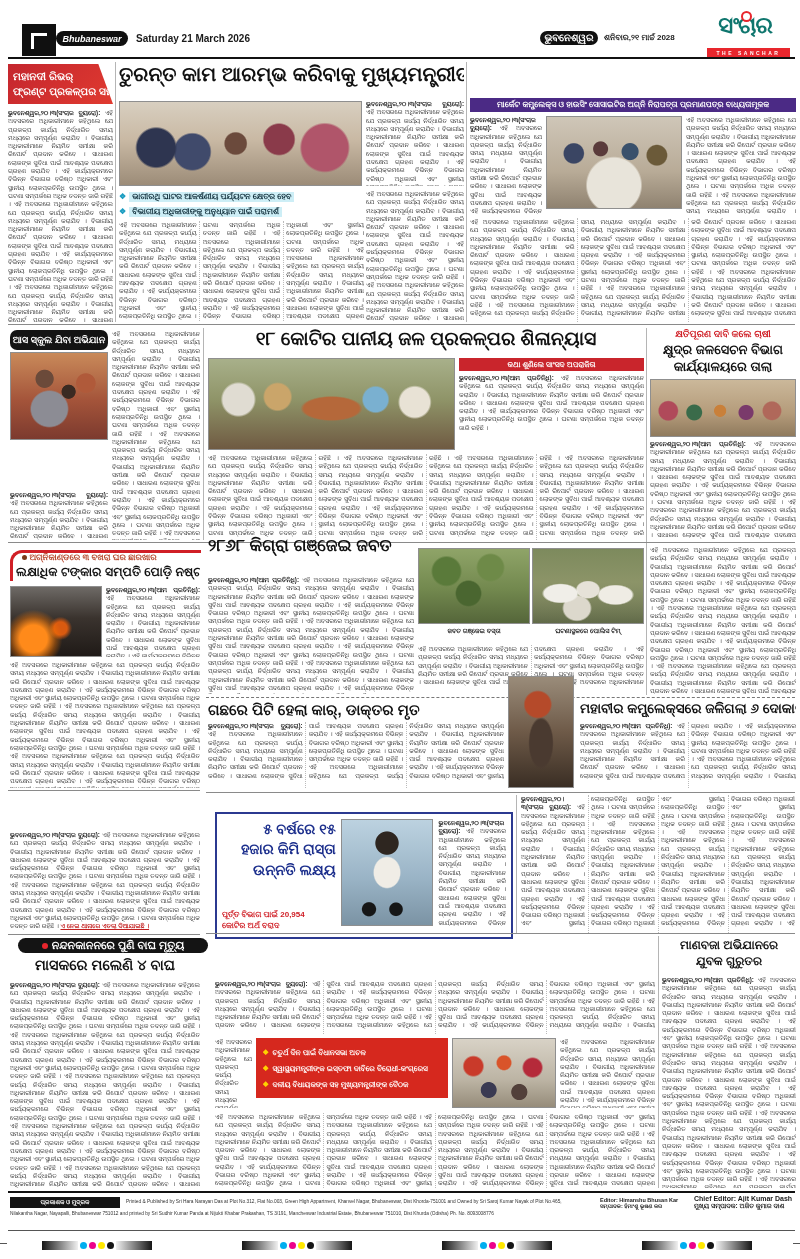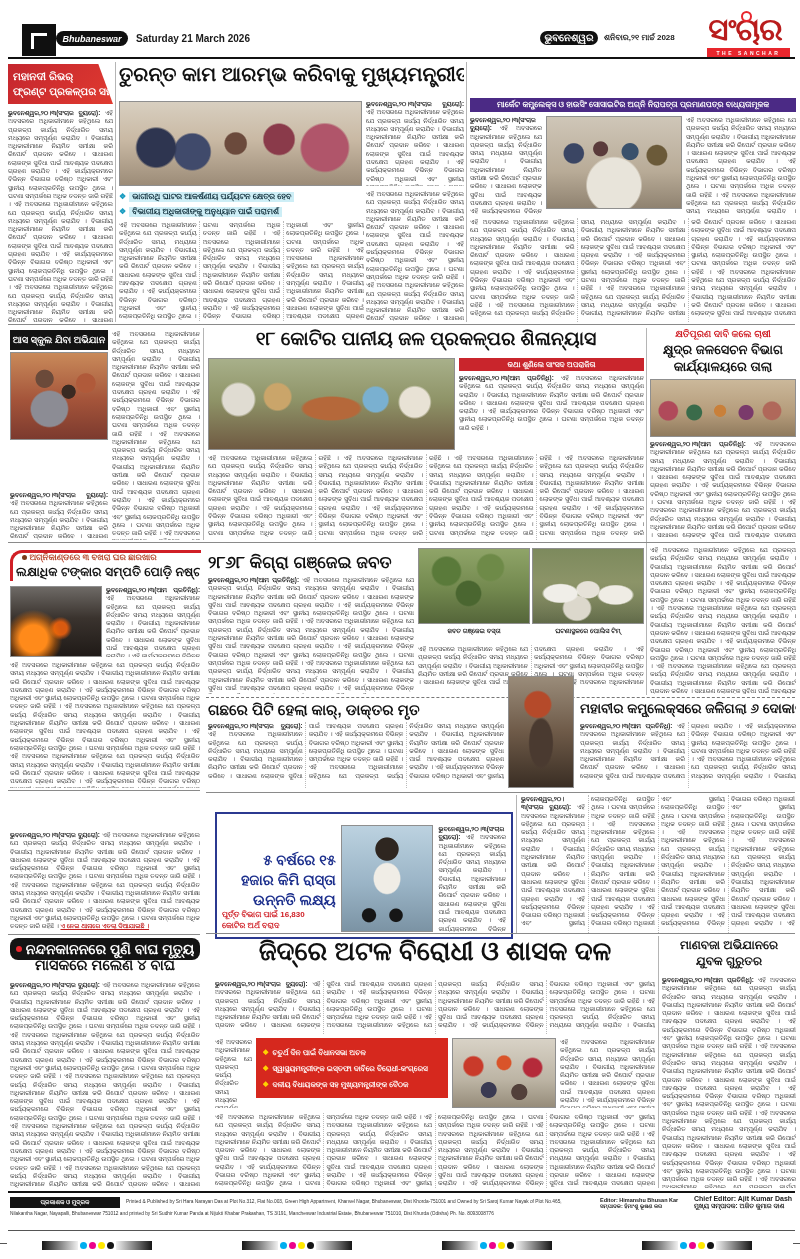--- a/index.html
+++ b/index.html
@@ -14,21 +14,21 @@
   .c4{column-count:4;column-gap:6px;column-rule:1px dotted #bbb;}
   .vrule{width:1px;background:#b5b5b5;}
   .hrule{height:1px;background:#8a8a8a;}
   .hrule-dot{height:0;border-top:1px dashed #777;}
   .photo{border:1px solid #8f8f8f;box-sizing:border-box;}
   .red-em{color:#c21f1f;font-weight:bold;text-decoration:underline;}
   
   .corner-block{background:#101010;}
   .corner-glyph{position:absolute;left:9px;top:9px;width:13px;height:13px;border-left:3px solid #fff;border-top:3px solid #fff;}
   .pill{background:#101010;color:#fff;border-radius:9px;display:flex;align-items:center;justify-content:center;font-weight:bold;}
-  .logo-txt{font-weight:900;font-size:31px;letter-spacing:-1px;color:#b91c1c;line-height:1;}
+  .logo-txt{font-weight:900;font-size:23px;letter-spacing:-1px;color:#0f766e;line-height:1;}
   .logo-dot{position:absolute;width:7px;height:7px;border:2px solid #e8262d;border-radius:50%;background:#fff;}
   .logo-band{background:#e8262d;color:#fff;font-size:5px;font-weight:bold;letter-spacing:2.5px;display:flex;align-items:center;justify-content:center;}
   
   .kicker-red-box{background:linear-gradient(135deg,#c4262e,#e03a30);color:#fff;font-weight:800;
       clip-path:polygon(0 0,86% 0,100% 100%,0 100%);display:flex;flex-direction:column;justify-content:center;padding-left:5px;box-sizing:border-box;}
   .h-main{font-weight:800;color:#101010;}
   .band-purple{background:#4b2a85;color:#fff;font-weight:bold;display:flex;align-items:center;justify-content:center;}
   .band-red{background:#c9252c;color:#fff;font-weight:bold;display:flex;align-items:center;justify-content:center;}
   .box-black{background:#141414;color:#fff;font-weight:800;display:flex;align-items:center;justify-content:center;}
   .box-red{background:#d12b26;border:2px solid #141414;color:#fff;font-weight:800;display:flex;flex-direction:column;align-items:center;justify-content:center;box-sizing:border-box;}
@@ -128,21 +128,21 @@
       linear-gradient(180deg,#cfc6b8 0%,#b8ab97 60%,#8f8270 100%);"></div>
   <div class="abs body-txt" style="left:686px;top:116px;width:110px;height:98px;">
     <span>ଏହି ଅବସରରେ ଅଧିକାରୀମାନେ କହିଥିଲେ ଯେ ପ୍ରକଳ୍ପ କାର୍ଯ୍ୟ ନିର୍ଦ୍ଧାରିତ ସମୟ ମଧ୍ୟରେ ସମ୍ପୂର୍ଣ୍ଣ କରାଯିବ । ବିଭାଗୀୟ ଅଧିକାରୀମାନେ ନିୟମିତ ସମୀକ୍ଷା କରି ରିପୋର୍ଟ ପ୍ରଦାନ କରିବେ । ସାଧାରଣ ଲୋକଙ୍କ ସୁବିଧା ପାଇଁ ଆବଶ୍ୟକ ପଦକ୍ଷେପ ଗ୍ରହଣ କରାଯିବ । ଏହି କାର୍ଯ୍ୟକ୍ରମରେ ବିଭିନ୍ନ ବିଭାଗର ବରିଷ୍ଠ ଅଧିକାରୀ ଏବଂ ସ୍ଥାନୀୟ ଲୋକପ୍ରତିନିଧି ଉପସ୍ଥିତ ଥିଲେ । ଘଟଣା ସମ୍ପର୍କରେ ଅଧିକ ତଦନ୍ତ ଜାରି ରହିଛି । ଏହି ଅବସରରେ ଅଧିକାରୀମାନେ କହିଥିଲେ ଯେ ପ୍ରକଳ୍ପ କାର୍ଯ୍ୟ ନିର୍ଦ୍ଧାରିତ ସମୟ ମଧ୍ୟରେ ସମ୍ପୂର୍ଣ୍ଣ କରାଯିବ । ବିଭାଗୀୟ ଅଧିକାରୀମାନେ ନିୟମିତ ସମୀକ୍ଷା କରି ରିପୋର୍ଟ ପ୍ରଦାନ କରିବେ । ସାଧାରଣ ଲୋକଙ୍କ ସୁବିଧା ପାଇଁ ଆବଶ୍ୟକ ପଦକ୍ଷେପ ଗ୍ରହଣ କରାଯିବ । ଏହି କାର୍ଯ୍ୟକ୍ରମରେ ବିଭିନ୍ନ ବିଭାଗର ବରିଷ୍ଠ ଅଧିକାରୀ ଏବଂ ସ୍ଥାନୀୟ ଲୋକପ୍ରତିନିଧି ଉପସ୍ଥିତ ଥିଲେ । ଘଟଣା ସମ୍ପର୍କରେ ଅଧିକ ତଦନ୍ତ ଜାରି ରହିଛି ।</span>
   </div>
   <div class="abs body-txt c3" style="left:470px;top:218px;width:326px;height:104px;">
     <span>ଏହି ଅବସରରେ ଅଧିକାରୀମାନେ କହିଥିଲେ ଯେ ପ୍ରକଳ୍ପ କାର୍ଯ୍ୟ ନିର୍ଦ୍ଧାରିତ ସମୟ ମଧ୍ୟରେ ସମ୍ପୂର୍ଣ୍ଣ କରାଯିବ । ବିଭାଗୀୟ ଅଧିକାରୀମାନେ ନିୟମିତ ସମୀକ୍ଷା କରି ରିପୋର୍ଟ ପ୍ରଦାନ କରିବେ । ସାଧାରଣ ଲୋକଙ୍କ ସୁବିଧା ପାଇଁ ଆବଶ୍ୟକ ପଦକ୍ଷେପ ଗ୍ରହଣ କରାଯିବ । ଏହି କାର୍ଯ୍ୟକ୍ରମରେ ବିଭିନ୍ନ ବିଭାଗର ବରିଷ୍ଠ ଅଧିକାରୀ ଏବଂ ସ୍ଥାନୀୟ ଲୋକପ୍ରତିନିଧି ଉପସ୍ଥିତ ଥିଲେ । ଘଟଣା ସମ୍ପର୍କରେ ଅଧିକ ତଦନ୍ତ ଜାରି ରହିଛି । ଏହି ଅବସରରେ ଅଧିକାରୀମାନେ କହିଥିଲେ ଯେ ପ୍ରକଳ୍ପ କାର୍ଯ୍ୟ ନିର୍ଦ୍ଧାରିତ ସମୟ ମଧ୍ୟରେ ସମ୍ପୂର୍ଣ୍ଣ କରାଯିବ । ବିଭାଗୀୟ ଅଧିକାରୀମାନେ ନିୟମିତ ସମୀକ୍ଷା କରି ରିପୋର୍ଟ ପ୍ରଦାନ କରିବେ । ସାଧାରଣ ଲୋକଙ୍କ ସୁବିଧା ପାଇଁ ଆବଶ୍ୟକ ପଦକ୍ଷେପ ଗ୍ରହଣ କରାଯିବ । ଏହି କାର୍ଯ୍ୟକ୍ରମରେ ବିଭିନ୍ନ ବିଭାଗର ବରିଷ୍ଠ ଅଧିକାରୀ ଏବଂ ସ୍ଥାନୀୟ ଲୋକପ୍ରତିନିଧି ଉପସ୍ଥିତ ଥିଲେ । ଘଟଣା ସମ୍ପର୍କରେ ଅଧିକ ତଦନ୍ତ ଜାରି ରହିଛି । ଏହି ଅବସରରେ ଅଧିକାରୀମାନେ କହିଥିଲେ ଯେ ପ୍ରକଳ୍ପ କାର୍ଯ୍ୟ ନିର୍ଦ୍ଧାରିତ ସମୟ ମଧ୍ୟରେ ସମ୍ପୂର୍ଣ୍ଣ କରାଯିବ । ବିଭାଗୀୟ ଅଧିକାରୀମାନେ ନିୟମିତ ସମୀକ୍ଷା କରି ରିପୋର୍ଟ ପ୍ରଦାନ କରିବେ । ସାଧାରଣ ଲୋକଙ୍କ ସୁବିଧା ପାଇଁ ଆବଶ୍ୟକ ପଦକ୍ଷେପ ଗ୍ରହଣ କରାଯିବ । ଏହି କାର୍ଯ୍ୟକ୍ରମରେ ବିଭିନ୍ନ ବିଭାଗର ବରିଷ୍ଠ ଅଧିକାରୀ ଏବଂ ସ୍ଥାନୀୟ ଲୋକପ୍ରତିନିଧି ଉପସ୍ଥିତ ଥିଲେ । ଘଟଣା ସମ୍ପର୍କରେ ଅଧିକ ତଦନ୍ତ ଜାରି ରହିଛି । ଏହି ଅବସରରେ ଅଧିକାରୀମାନେ କହିଥିଲେ ଯେ ପ୍ରକଳ୍ପ କାର୍ଯ୍ୟ ନିର୍ଦ୍ଧାରିତ ସମୟ ମଧ୍ୟରେ ସମ୍ପୂର୍ଣ୍ଣ କରାଯିବ । ବିଭାଗୀୟ ଅଧିକାରୀମାନେ ନିୟମିତ ସମୀକ୍ଷା କରି ରିପୋର୍ଟ ପ୍ରଦାନ କରିବେ । ସାଧାରଣ ଲୋକଙ୍କ ସୁବିଧା ପାଇଁ ଆବଶ୍ୟକ ପଦକ୍ଷେପ ଗ୍ରହଣ କରାଯିବ । ଏହି କାର୍ଯ୍ୟକ୍ରମରେ ବିଭିନ୍ନ ବିଭାଗର ବରିଷ୍ଠ ଅଧିକାରୀ ଏବଂ ସ୍ଥାନୀୟ ଲୋକପ୍ରତିନିଧି ଉପସ୍ଥିତ ଥିଲେ । ଘଟଣା ସମ୍ପର୍କରେ ଅଧିକ ତଦନ୍ତ ଜାରି ରହିଛି ।</span>
   </div>
 
   <div class="abs hrule" style="left:8px;top:324px;width:787px;"></div>
 
-  <div class="abs box-black nw" style="left:10px;top:330px;width:98px;height:20px;font-size:9.5px;">ଆସ ସ୍କୁଲ ଯିବା ଅଭିଯାନ</div>
+  <div class="abs box-black nw" style="left:10px;top:330px;width:98px;height:20px;font-size:9.5px;border-radius:7px;">ଆସ ସ୍କୁଲ ଯିବା ଅଭିଯାନ</div>
   <div class="abs photo" style="left:10px;top:352px;width:98px;height:88px;background:
       radial-gradient(circle at 35% 30%, #6b4a3a 0 10%, transparent 11%),
       radial-gradient(circle at 60% 45%, #3a2a22 0 9%, transparent 10%),
       radial-gradient(ellipse at 40% 65%, #8c8c94 0 22%, transparent 24%),
       radial-gradient(circle at 78% 35%, #b05a3a 0 10%, transparent 11%),
       linear-gradient(180deg,#c98a5a 0%,#a4543a 55%,#7c3a2e 100%);"></div>
   <div class="abs body-txt" style="left:112px;top:330px;width:88px;height:210px;">
     <span>ଏହି ଅବସରରେ ଅଧିକାରୀମାନେ କହିଥିଲେ ଯେ ପ୍ରକଳ୍ପ କାର୍ଯ୍ୟ ନିର୍ଦ୍ଧାରିତ ସମୟ ମଧ୍ୟରେ ସମ୍ପୂର୍ଣ୍ଣ କରାଯିବ । ବିଭାଗୀୟ ଅଧିକାରୀମାନେ ନିୟମିତ ସମୀକ୍ଷା କରି ରିପୋର୍ଟ ପ୍ରଦାନ କରିବେ । ସାଧାରଣ ଲୋକଙ୍କ ସୁବିଧା ପାଇଁ ଆବଶ୍ୟକ ପଦକ୍ଷେପ ଗ୍ରହଣ କରାଯିବ । ଏହି କାର୍ଯ୍ୟକ୍ରମରେ ବିଭିନ୍ନ ବିଭାଗର ବରିଷ୍ଠ ଅଧିକାରୀ ଏବଂ ସ୍ଥାନୀୟ ଲୋକପ୍ରତିନିଧି ଉପସ୍ଥିତ ଥିଲେ । ଘଟଣା ସମ୍ପର୍କରେ ଅଧିକ ତଦନ୍ତ ଜାରି ରହିଛି । ଏହି ଅବସରରେ ଅଧିକାରୀମାନେ କହିଥିଲେ ଯେ ପ୍ରକଳ୍ପ କାର୍ଯ୍ୟ ନିର୍ଦ୍ଧାରିତ ସମୟ ମଧ୍ୟରେ ସମ୍ପୂର୍ଣ୍ଣ କରାଯିବ । ବିଭାଗୀୟ ଅଧିକାରୀମାନେ ନିୟମିତ ସମୀକ୍ଷା କରି ରିପୋର୍ଟ ପ୍ରଦାନ କରିବେ । ସାଧାରଣ ଲୋକଙ୍କ ସୁବିଧା ପାଇଁ ଆବଶ୍ୟକ ପଦକ୍ଷେପ ଗ୍ରହଣ କରାଯିବ । ଏହି କାର୍ଯ୍ୟକ୍ରମରେ ବିଭିନ୍ନ ବିଭାଗର ବରିଷ୍ଠ ଅଧିକାରୀ ଏବଂ ସ୍ଥାନୀୟ ଲୋକପ୍ରତିନିଧି ଉପସ୍ଥିତ ଥିଲେ । ଘଟଣା ସମ୍ପର୍କରେ ଅଧିକ ତଦନ୍ତ ଜାରି ରହିଛି । ଏହି ଅବସରରେ ଅଧିକାରୀମାନେ କହିଥିଲେ ଯେ ପ୍ରକଳ୍ପ କାର୍ଯ୍ୟ ନିର୍ଦ୍ଧାରିତ ସମୟ ମଧ୍ୟରେ ସମ୍ପୂର୍ଣ୍ଣ କରାଯିବ । ବିଭାଗୀୟ ଅଧିକାରୀମାନେ ନିୟମିତ ସମୀକ୍ଷା କରି ରିପୋର୍ଟ ପ୍ରଦାନ କରିବେ । ସାଧାରଣ ଲୋକଙ୍କ ସୁବିଧା ପାଇଁ ଆବଶ୍ୟକ ପଦକ୍ଷେପ ଗ୍ରହଣ କରାଯିବ । ଏହି କାର୍ଯ୍ୟକ୍ରମରେ ବିଭିନ୍ନ ବିଭାଗର ବରିଷ୍ଠ ଅଧିକାରୀ ଏବଂ ସ୍ଥାନୀୟ ଲୋକପ୍ରତିନିଧି ଉପସ୍ଥିତ ଥିଲେ । ଘଟଣା ସମ୍ପର୍କରେ ଅଧିକ ତଦନ୍ତ ଜାରି ରହିଛି ।</span>
   </div>
   <div class="abs body-txt" style="left:10px;top:491px;width:98px;height:49px;">
@@ -200,21 +200,21 @@
       linear-gradient(180deg,#6e6a66 0%,#3a332e 45%,#1f1a17 100%);"></div>
   <div class="abs body-txt" style="left:106px;top:586px;width:94px;height:71px;">
     <span class="dl">ଭୁବନେଶ୍ୱର,୨୦।୩(ଆମ ପ୍ରତିନିଧି):</span>
     <span>ଏହି ଅବସରରେ ଅଧିକାରୀମାନେ କହିଥିଲେ ଯେ ପ୍ରକଳ୍ପ କାର୍ଯ୍ୟ ନିର୍ଦ୍ଧାରିତ ସମୟ ମଧ୍ୟରେ ସମ୍ପୂର୍ଣ୍ଣ କରାଯିବ । ବିଭାଗୀୟ ଅଧିକାରୀମାନେ ନିୟମିତ ସମୀକ୍ଷା କରି ରିପୋର୍ଟ ପ୍ରଦାନ କରିବେ । ସାଧାରଣ ଲୋକଙ୍କ ସୁବିଧା ପାଇଁ ଆବଶ୍ୟକ ପଦକ୍ଷେପ ଗ୍ରହଣ କରାଯିବ । ଏହି କାର୍ଯ୍ୟକ୍ରମରେ ବିଭିନ୍ନ ବିଭାଗର ବରିଷ୍ଠ ଅଧିକାରୀ ଏବଂ ସ୍ଥାନୀୟ ଲୋକପ୍ରତିନିଧି ଉପସ୍ଥିତ ଥିଲେ । ଘଟଣା ସମ୍ପର୍କରେ ଅଧିକ ତଦନ୍ତ ଜାରି ରହିଛି ।</span>
   </div>
   <div class="abs body-txt" style="left:10px;top:661px;width:190px;height:127px;">
     <span>ଏହି ଅବସରରେ ଅଧିକାରୀମାନେ କହିଥିଲେ ଯେ ପ୍ରକଳ୍ପ କାର୍ଯ୍ୟ ନିର୍ଦ୍ଧାରିତ ସମୟ ମଧ୍ୟରେ ସମ୍ପୂର୍ଣ୍ଣ କରାଯିବ । ବିଭାଗୀୟ ଅଧିକାରୀମାନେ ନିୟମିତ ସମୀକ୍ଷା କରି ରିପୋର୍ଟ ପ୍ରଦାନ କରିବେ । ସାଧାରଣ ଲୋକଙ୍କ ସୁବିଧା ପାଇଁ ଆବଶ୍ୟକ ପଦକ୍ଷେପ ଗ୍ରହଣ କରାଯିବ । ଏହି କାର୍ଯ୍ୟକ୍ରମରେ ବିଭିନ୍ନ ବିଭାଗର ବରିଷ୍ଠ ଅଧିକାରୀ ଏବଂ ସ୍ଥାନୀୟ ଲୋକପ୍ରତିନିଧି ଉପସ୍ଥିତ ଥିଲେ । ଘଟଣା ସମ୍ପର୍କରେ ଅଧିକ ତଦନ୍ତ ଜାରି ରହିଛି । ଏହି ଅବସରରେ ଅଧିକାରୀମାନେ କହିଥିଲେ ଯେ ପ୍ରକଳ୍ପ କାର୍ଯ୍ୟ ନିର୍ଦ୍ଧାରିତ ସମୟ ମଧ୍ୟରେ ସମ୍ପୂର୍ଣ୍ଣ କରାଯିବ । ବିଭାଗୀୟ ଅଧିକାରୀମାନେ ନିୟମିତ ସମୀକ୍ଷା କରି ରିପୋର୍ଟ ପ୍ରଦାନ କରିବେ । ସାଧାରଣ ଲୋକଙ୍କ ସୁବିଧା ପାଇଁ ଆବଶ୍ୟକ ପଦକ୍ଷେପ ଗ୍ରହଣ କରାଯିବ । ଏହି କାର୍ଯ୍ୟକ୍ରମରେ ବିଭିନ୍ନ ବିଭାଗର ବରିଷ୍ଠ ଅଧିକାରୀ ଏବଂ ସ୍ଥାନୀୟ ଲୋକପ୍ରତିନିଧି ଉପସ୍ଥିତ ଥିଲେ । ଘଟଣା ସମ୍ପର୍କରେ ଅଧିକ ତଦନ୍ତ ଜାରି ରହିଛି । ଏହି ଅବସରରେ ଅଧିକାରୀମାନେ କହିଥିଲେ ଯେ ପ୍ରକଳ୍ପ କାର୍ଯ୍ୟ ନିର୍ଦ୍ଧାରିତ ସମୟ ମଧ୍ୟରେ ସମ୍ପୂର୍ଣ୍ଣ କରାଯିବ । ବିଭାଗୀୟ ଅଧିକାରୀମାନେ ନିୟମିତ ସମୀକ୍ଷା କରି ରିପୋର୍ଟ ପ୍ରଦାନ କରିବେ । ସାଧାରଣ ଲୋକଙ୍କ ସୁବିଧା ପାଇଁ ଆବଶ୍ୟକ ପଦକ୍ଷେପ ଗ୍ରହଣ କରାଯିବ । ଏହି କାର୍ଯ୍ୟକ୍ରମରେ ବିଭିନ୍ନ ବିଭାଗର ବରିଷ୍ଠ ଅଧିକାରୀ ଏବଂ ସ୍ଥାନୀୟ ଲୋକପ୍ରତିନିଧି ଉପସ୍ଥିତ ଥିଲେ । ଘଟଣା ସମ୍ପର୍କରେ ଅଧିକ ତଦନ୍ତ ଜାରି ରହିଛି । ଏହି ଅବସରରେ ଅଧିକାରୀମାନେ କହିଥିଲେ ଯେ ପ୍ରକଳ୍ପ କାର୍ଯ୍ୟ ନିର୍ଦ୍ଧାରିତ ସମୟ ମଧ୍ୟରେ ସମ୍ପୂର୍ଣ୍ଣ କରାଯିବ । ବିଭାଗୀୟ ଅଧିକାରୀମାନେ ନିୟମିତ ସମୀକ୍ଷା କରି ରିପୋର୍ଟ ପ୍ରଦାନ କରିବେ । ସାଧାରଣ ଲୋକଙ୍କ ସୁବିଧା ପାଇଁ ଆବଶ୍ୟକ ପଦକ୍ଷେପ ଗ୍ରହଣ କରାଯିବ । ଏହି କାର୍ଯ୍ୟକ୍ରମରେ ବିଭିନ୍ନ ବିଭାଗର ବରିଷ୍ଠ ଅଧିକାରୀ ଏବଂ ସ୍ଥାନୀୟ ଲୋକପ୍ରତିନିଧି ଉପସ୍ଥିତ ଥିଲେ । ଘଟଣା ସମ୍ପର୍କରେ ଅଧିକ ତଦନ୍ତ ଜାରି ରହିଛି ।</span>
   </div>
   <div class="abs hrule" style="left:8px;top:790px;width:192px;"></div>
 
-  <div class="abs h-main nw" style="left:208px;top:553px;width:206px;height:24px;font-size:17px;">୨୮୬୮ କିଗ୍ରା ଗଞ୍ଜେଇ ଜବତ</div>
+  <div class="abs h-main nw" style="left:208px;top:536px;width:206px;height:24px;font-size:17px;">୨୮୬୮ କିଗ୍ରା ଗଞ୍ଜେଇ ଜବତ</div>
   <div class="abs body-txt" style="left:208px;top:576px;width:206px;height:118px;">
     <span class="dl">ଭୁବନେଶ୍ୱର,୨୦।୩(ଆମ ପ୍ରତିନିଧି):</span>
     <span>ଏହି ଅବସରରେ ଅଧିକାରୀମାନେ କହିଥିଲେ ଯେ ପ୍ରକଳ୍ପ କାର୍ଯ୍ୟ ନିର୍ଦ୍ଧାରିତ ସମୟ ମଧ୍ୟରେ ସମ୍ପୂର୍ଣ୍ଣ କରାଯିବ । ବିଭାଗୀୟ ଅଧିକାରୀମାନେ ନିୟମିତ ସମୀକ୍ଷା କରି ରିପୋର୍ଟ ପ୍ରଦାନ କରିବେ । ସାଧାରଣ ଲୋକଙ୍କ ସୁବିଧା ପାଇଁ ଆବଶ୍ୟକ ପଦକ୍ଷେପ ଗ୍ରହଣ କରାଯିବ । ଏହି କାର୍ଯ୍ୟକ୍ରମରେ ବିଭିନ୍ନ ବିଭାଗର ବରିଷ୍ଠ ଅଧିକାରୀ ଏବଂ ସ୍ଥାନୀୟ ଲୋକପ୍ରତିନିଧି ଉପସ୍ଥିତ ଥିଲେ । ଘଟଣା ସମ୍ପର୍କରେ ଅଧିକ ତଦନ୍ତ ଜାରି ରହିଛି । ଏହି ଅବସରରେ ଅଧିକାରୀମାନେ କହିଥିଲେ ଯେ ପ୍ରକଳ୍ପ କାର୍ଯ୍ୟ ନିର୍ଦ୍ଧାରିତ ସମୟ ମଧ୍ୟରେ ସମ୍ପୂର୍ଣ୍ଣ କରାଯିବ । ବିଭାଗୀୟ ଅଧିକାରୀମାନେ ନିୟମିତ ସମୀକ୍ଷା କରି ରିପୋର୍ଟ ପ୍ରଦାନ କରିବେ । ସାଧାରଣ ଲୋକଙ୍କ ସୁବିଧା ପାଇଁ ଆବଶ୍ୟକ ପଦକ୍ଷେପ ଗ୍ରହଣ କରାଯିବ । ଏହି କାର୍ଯ୍ୟକ୍ରମରେ ବିଭିନ୍ନ ବିଭାଗର ବରିଷ୍ଠ ଅଧିକାରୀ ଏବଂ ସ୍ଥାନୀୟ ଲୋକପ୍ରତିନିଧି ଉପସ୍ଥିତ ଥିଲେ । ଘଟଣା ସମ୍ପର୍କରେ ଅଧିକ ତଦନ୍ତ ଜାରି ରହିଛି । ଏହି ଅବସରରେ ଅଧିକାରୀମାନେ କହିଥିଲେ ଯେ ପ୍ରକଳ୍ପ କାର୍ଯ୍ୟ ନିର୍ଦ୍ଧାରିତ ସମୟ ମଧ୍ୟରେ ସମ୍ପୂର୍ଣ୍ଣ କରାଯିବ । ବିଭାଗୀୟ ଅଧିକାରୀମାନେ ନିୟମିତ ସମୀକ୍ଷା କରି ରିପୋର୍ଟ ପ୍ରଦାନ କରିବେ । ସାଧାରଣ ଲୋକଙ୍କ ସୁବିଧା ପାଇଁ ଆବଶ୍ୟକ ପଦକ୍ଷେପ ଗ୍ରହଣ କରାଯିବ । ଏହି କାର୍ଯ୍ୟକ୍ରମରେ ବିଭିନ୍ନ ବିଭାଗର ବରିଷ୍ଠ ଅଧିକାରୀ ଏବଂ ସ୍ଥାନୀୟ ଲୋକପ୍ରତିନିଧି ଉପସ୍ଥିତ ଥିଲେ । ଘଟଣା ସମ୍ପର୍କରେ ଅଧିକ ତଦନ୍ତ ଜାରି ରହିଛି ।</span>
   </div>
   <div class="abs photo" style="left:418px;top:548px;width:112px;height:76px;background:
       radial-gradient(circle at 25% 30%, #5a7a3a 0 14%, transparent 16%),
       radial-gradient(circle at 65% 25%, #6e8a48 0 14%, transparent 16%),
       radial-gradient(circle at 45% 60%, #4a6630 0 16%, transparent 18%),
       linear-gradient(180deg,#8fa468 0%,#72884e 55%,#55663a 100%);"></div>
   <div class="abs photo" style="left:532px;top:548px;width:112px;height:76px;background:
@@ -252,29 +252,29 @@
 
   <div class="abs hrule" style="left:206px;top:792px;width:589px;"></div>
 
   <div class="abs body-txt" style="left:10px;top:831px;width:190px;height:99px;">
     <span class="dl">ଭୁବନେଶ୍ୱର,୨୦।୩(ସଂଚାର ବ୍ୟୁରୋ):</span>
     <span>ଏହି ଅବସରରେ ଅଧିକାରୀମାନେ କହିଥିଲେ ଯେ ପ୍ରକଳ୍ପ କାର୍ଯ୍ୟ ନିର୍ଦ୍ଧାରିତ ସମୟ ମଧ୍ୟରେ ସମ୍ପୂର୍ଣ୍ଣ କରାଯିବ । ବିଭାଗୀୟ ଅଧିକାରୀମାନେ ନିୟମିତ ସମୀକ୍ଷା କରି ରିପୋର୍ଟ ପ୍ରଦାନ କରିବେ । ସାଧାରଣ ଲୋକଙ୍କ ସୁବିଧା ପାଇଁ ଆବଶ୍ୟକ ପଦକ୍ଷେପ ଗ୍ରହଣ କରାଯିବ । ଏହି କାର୍ଯ୍ୟକ୍ରମରେ ବିଭିନ୍ନ ବିଭାଗର ବରିଷ୍ଠ ଅଧିକାରୀ ଏବଂ ସ୍ଥାନୀୟ ଲୋକପ୍ରତିନିଧି ଉପସ୍ଥିତ ଥିଲେ । ଘଟଣା ସମ୍ପର୍କରେ ଅଧିକ ତଦନ୍ତ ଜାରି ରହିଛି । ଏହି ଅବସରରେ ଅଧିକାରୀମାନେ କହିଥିଲେ ଯେ ପ୍ରକଳ୍ପ କାର୍ଯ୍ୟ ନିର୍ଦ୍ଧାରିତ ସମୟ ମଧ୍ୟରେ ସମ୍ପୂର୍ଣ୍ଣ କରାଯିବ । ବିଭାଗୀୟ ଅଧିକାରୀମାନେ ନିୟମିତ ସମୀକ୍ଷା କରି ରିପୋର୍ଟ ପ୍ରଦାନ କରିବେ । ସାଧାରଣ ଲୋକଙ୍କ ସୁବିଧା ପାଇଁ ଆବଶ୍ୟକ ପଦକ୍ଷେପ ଗ୍ରହଣ କରାଯିବ । ଏହି କାର୍ଯ୍ୟକ୍ରମରେ ବିଭିନ୍ନ ବିଭାଗର ବରିଷ୍ଠ ଅଧିକାରୀ ଏବଂ ସ୍ଥାନୀୟ ଲୋକପ୍ରତିନିଧି ଉପସ୍ଥିତ ଥିଲେ । ଘଟଣା ସମ୍ପର୍କରେ ଅଧିକ ତଦନ୍ତ ଜାରି ରହିଛି ।</span>
     <span class="red-em">ଏ ନେଇ ଥାନାରେ ଏତଲା ଦିଆଯାଇଛି ।</span>
   </div>
   <div class="abs hrule" style="left:8px;top:934px;width:192px;"></div>
 
-  <div class="abs blue-box" style="left:215px;top:812px;width:298px;height:127px;align-items:flex-end;">
+  <div class="abs blue-box" style="left:215px;top:812px;width:298px;height:127px;">
     <div style="width:118px;display:flex;flex-direction:column;justify-content:space-between;overflow:hidden;">
       <div class="blue-hl">
         <div class="nw">୫ ବର୍ଷରେ ୧୫</div>
         <div class="nw">ହଜାର କିମି ରାସ୍ତା</div>
         <div class="nw">ଉନ୍ନତି ଲକ୍ଷ୍ୟ</div>
       </div>
       <div class="blue-sub">
-        <div class="nw">ପୂର୍ତ୍ତ ବିଭାଗ ପାଇଁ 16,830</div>
+        <div class="nw">ପୂର୍ତ୍ତ ବିଭାଗ ପାଇଁ 20,954</div>
         <div class="nw">କୋଟିର ଅର୍ଥ ବରାଦ</div>
       </div>
     </div>
     <div class="photo" style="width:96px;height:107px;background:
         radial-gradient(circle at 50% 22%, #2e2620 0 12%, transparent 13%),
         radial-gradient(ellipse at 50% 50%, #f0ede6 0 20%, transparent 22%),
         radial-gradient(circle at 30% 85%, #161616 0 6%, transparent 7%),
         radial-gradient(circle at 60% 85%, #161616 0 6%, transparent 7%),
         linear-gradient(180deg,#bcd2e0 0%,#9ab4c6 55%,#7b93a4 100%);"></div>
     <div class="body-txt" style="width:70px;height:107px;">
@@ -283,32 +283,31 @@
     </div>
   </div>
   <div class="abs vrule" style="left:516px;top:795px;height:138px;"></div>
   <div class="abs body-txt c4" style="left:521px;top:795px;width:274px;height:138px;">
     <span class="dl">ଭୁବନେଶ୍ୱର,୨୦।୩(ସଂଚାର ବ୍ୟୁରୋ):</span>
     <span>ଏହି ଅବସରରେ ଅଧିକାରୀମାନେ କହିଥିଲେ ଯେ ପ୍ରକଳ୍ପ କାର୍ଯ୍ୟ ନିର୍ଦ୍ଧାରିତ ସମୟ ମଧ୍ୟରେ ସମ୍ପୂର୍ଣ୍ଣ କରାଯିବ । ବିଭାଗୀୟ ଅଧିକାରୀମାନେ ନିୟମିତ ସମୀକ୍ଷା କରି ରିପୋର୍ଟ ପ୍ରଦାନ କରିବେ । ସାଧାରଣ ଲୋକଙ୍କ ସୁବିଧା ପାଇଁ ଆବଶ୍ୟକ ପଦକ୍ଷେପ ଗ୍ରହଣ କରାଯିବ । ଏହି କାର୍ଯ୍ୟକ୍ରମରେ ବିଭିନ୍ନ ବିଭାଗର ବରିଷ୍ଠ ଅଧିକାରୀ ଏବଂ ସ୍ଥାନୀୟ ଲୋକପ୍ରତିନିଧି ଉପସ୍ଥିତ ଥିଲେ । ଘଟଣା ସମ୍ପର୍କରେ ଅଧିକ ତଦନ୍ତ ଜାରି ରହିଛି । ଏହି ଅବସରରେ ଅଧିକାରୀମାନେ କହିଥିଲେ ଯେ ପ୍ରକଳ୍ପ କାର୍ଯ୍ୟ ନିର୍ଦ୍ଧାରିତ ସମୟ ମଧ୍ୟରେ ସମ୍ପୂର୍ଣ୍ଣ କରାଯିବ । ବିଭାଗୀୟ ଅଧିକାରୀମାନେ ନିୟମିତ ସମୀକ୍ଷା କରି ରିପୋର୍ଟ ପ୍ରଦାନ କରିବେ । ସାଧାରଣ ଲୋକଙ୍କ ସୁବିଧା ପାଇଁ ଆବଶ୍ୟକ ପଦକ୍ଷେପ ଗ୍ରହଣ କରାଯିବ । ଏହି କାର୍ଯ୍ୟକ୍ରମରେ ବିଭିନ୍ନ ବିଭାଗର ବରିଷ୍ଠ ଅଧିକାରୀ ଏବଂ ସ୍ଥାନୀୟ ଲୋକପ୍ରତିନିଧି ଉପସ୍ଥିତ ଥିଲେ । ଘଟଣା ସମ୍ପର୍କରେ ଅଧିକ ତଦନ୍ତ ଜାରି ରହିଛି । ଏହି ଅବସରରେ ଅଧିକାରୀମାନେ କହିଥିଲେ ଯେ ପ୍ରକଳ୍ପ କାର୍ଯ୍ୟ ନିର୍ଦ୍ଧାରିତ ସମୟ ମଧ୍ୟରେ ସମ୍ପୂର୍ଣ୍ଣ କରାଯିବ । ବିଭାଗୀୟ ଅଧିକାରୀମାନେ ନିୟମିତ ସମୀକ୍ଷା କରି ରିପୋର୍ଟ ପ୍ରଦାନ କରିବେ । ସାଧାରଣ ଲୋକଙ୍କ ସୁବିଧା ପାଇଁ ଆବଶ୍ୟକ ପଦକ୍ଷେପ ଗ୍ରହଣ କରାଯିବ । ଏହି କାର୍ଯ୍ୟକ୍ରମରେ ବିଭିନ୍ନ ବିଭାଗର ବରିଷ୍ଠ ଅଧିକାରୀ ଏବଂ ସ୍ଥାନୀୟ ଲୋକପ୍ରତିନିଧି ଉପସ୍ଥିତ ଥିଲେ । ଘଟଣା ସମ୍ପର୍କରେ ଅଧିକ ତଦନ୍ତ ଜାରି ରହିଛି । ଏହି ଅବସରରେ ଅଧିକାରୀମାନେ କହିଥିଲେ ଯେ ପ୍ରକଳ୍ପ କାର୍ଯ୍ୟ ନିର୍ଦ୍ଧାରିତ ସମୟ ମଧ୍ୟରେ ସମ୍ପୂର୍ଣ୍ଣ କରାଯିବ । ବିଭାଗୀୟ ଅଧିକାରୀମାନେ ନିୟମିତ ସମୀକ୍ଷା କରି ରିପୋର୍ଟ ପ୍ରଦାନ କରିବେ । ସାଧାରଣ ଲୋକଙ୍କ ସୁବିଧା ପାଇଁ ଆବଶ୍ୟକ ପଦକ୍ଷେପ ଗ୍ରହଣ କରାଯିବ । ଏହି କାର୍ଯ୍ୟକ୍ରମରେ ବିଭିନ୍ନ ବିଭାଗର ବରିଷ୍ଠ ଅଧିକାରୀ ଏବଂ ସ୍ଥାନୀୟ ଲୋକପ୍ରତିନିଧି ଉପସ୍ଥିତ ଥିଲେ । ଘଟଣା ସମ୍ପର୍କରେ ଅଧିକ ତଦନ୍ତ ଜାରି ରହିଛି । ଏହି ଅବସରରେ ଅଧିକାରୀମାନେ କହିଥିଲେ ଯେ ପ୍ରକଳ୍ପ କାର୍ଯ୍ୟ ନିର୍ଦ୍ଧାରିତ ସମୟ ମଧ୍ୟରେ ସମ୍ପୂର୍ଣ୍ଣ କରାଯିବ । ବିଭାଗୀୟ ଅଧିକାରୀମାନେ ନିୟମିତ ସମୀକ୍ଷା କରି ରିପୋର୍ଟ ପ୍ରଦାନ କରିବେ । ସାଧାରଣ ଲୋକଙ୍କ ସୁବିଧା ପାଇଁ ଆବଶ୍ୟକ ପଦକ୍ଷେପ ଗ୍ରହଣ କରାଯିବ । ଏହି କାର୍ଯ୍ୟକ୍ରମରେ ବିଭିନ୍ନ ବିଭାଗର ବରିଷ୍ଠ ଅଧିକାରୀ ଏବଂ ସ୍ଥାନୀୟ ଲୋକପ୍ରତିନିଧି ଉପସ୍ଥିତ ଥିଲେ । ଘଟଣା ସମ୍ପର୍କରେ ଅଧିକ ତଦନ୍ତ ଜାରି ରହିଛି ।</span>
   </div>
 
   <div class="abs hrule" style="left:206px;top:933px;width:589px;"></div>
 
-  <div class="abs pill-kicker nw" style="left:10px;top:938px;width:190px;height:22px;font-size:14px;">
+  <div class="abs pill-kicker nw" style="left:18px;top:938px;width:190px;height:15px;font-size:11px;">
     <span class="dot-red"></span>
     <span>ନନ୍ଦନକାନନରେ ପୁଣି ବାଘ ମୃତ୍ୟୁ</span>
   </div>
   <div class="abs h-main nw" style="left:10px;top:957px;width:190px;height:20px;font-size:14.5px;text-align:center;">ମାସକରେ ମଲେଣି ୪ ବାଘ</div>
   <div class="abs body-txt" style="left:10px;top:981px;width:190px;height:207px;">
     <span class="dl">ଭୁବନେଶ୍ୱର,୨୦।୩(ସଂଚାର ବ୍ୟୁରୋ):</span>
     <span>ଏହି ଅବସରରେ ଅଧିକାରୀମାନେ କହିଥିଲେ ଯେ ପ୍ରକଳ୍ପ କାର୍ଯ୍ୟ ନିର୍ଦ୍ଧାରିତ ସମୟ ମଧ୍ୟରେ ସମ୍ପୂର୍ଣ୍ଣ କରାଯିବ । ବିଭାଗୀୟ ଅଧିକାରୀମାନେ ନିୟମିତ ସମୀକ୍ଷା କରି ରିପୋର୍ଟ ପ୍ରଦାନ କରିବେ । ସାଧାରଣ ଲୋକଙ୍କ ସୁବିଧା ପାଇଁ ଆବଶ୍ୟକ ପଦକ୍ଷେପ ଗ୍ରହଣ କରାଯିବ । ଏହି କାର୍ଯ୍ୟକ୍ରମରେ ବିଭିନ୍ନ ବିଭାଗର ବରିଷ୍ଠ ଅଧିକାରୀ ଏବଂ ସ୍ଥାନୀୟ ଲୋକପ୍ରତିନିଧି ଉପସ୍ଥିତ ଥିଲେ । ଘଟଣା ସମ୍ପର୍କରେ ଅଧିକ ତଦନ୍ତ ଜାରି ରହିଛି । ଏହି ଅବସରରେ ଅଧିକାରୀମାନେ କହିଥିଲେ ଯେ ପ୍ରକଳ୍ପ କାର୍ଯ୍ୟ ନିର୍ଦ୍ଧାରିତ ସମୟ ମଧ୍ୟରେ ସମ୍ପୂର୍ଣ୍ଣ କରାଯିବ । ବିଭାଗୀୟ ଅଧିକାରୀମାନେ ନିୟମିତ ସମୀକ୍ଷା କରି ରିପୋର୍ଟ ପ୍ରଦାନ କରିବେ । ସାଧାରଣ ଲୋକଙ୍କ ସୁବିଧା ପାଇଁ ଆବଶ୍ୟକ ପଦକ୍ଷେପ ଗ୍ରହଣ କରାଯିବ । ଏହି କାର୍ଯ୍ୟକ୍ରମରେ ବିଭିନ୍ନ ବିଭାଗର ବରିଷ୍ଠ ଅଧିକାରୀ ଏବଂ ସ୍ଥାନୀୟ ଲୋକପ୍ରତିନିଧି ଉପସ୍ଥିତ ଥିଲେ । ଘଟଣା ସମ୍ପର୍କରେ ଅଧିକ ତଦନ୍ତ ଜାରି ରହିଛି । ଏହି ଅବସରରେ ଅଧିକାରୀମାନେ କହିଥିଲେ ଯେ ପ୍ରକଳ୍ପ କାର୍ଯ୍ୟ ନିର୍ଦ୍ଧାରିତ ସମୟ ମଧ୍ୟରେ ସମ୍ପୂର୍ଣ୍ଣ କରାଯିବ । ବିଭାଗୀୟ ଅଧିକାରୀମାନେ ନିୟମିତ ସମୀକ୍ଷା କରି ରିପୋର୍ଟ ପ୍ରଦାନ କରିବେ । ସାଧାରଣ ଲୋକଙ୍କ ସୁବିଧା ପାଇଁ ଆବଶ୍ୟକ ପଦକ୍ଷେପ ଗ୍ରହଣ କରାଯିବ । ଏହି କାର୍ଯ୍ୟକ୍ରମରେ ବିଭିନ୍ନ ବିଭାଗର ବରିଷ୍ଠ ଅଧିକାରୀ ଏବଂ ସ୍ଥାନୀୟ ଲୋକପ୍ରତିନିଧି ଉପସ୍ଥିତ ଥିଲେ । ଘଟଣା ସମ୍ପର୍କରେ ଅଧିକ ତଦନ୍ତ ଜାରି ରହିଛି । ଏହି ଅବସରରେ ଅଧିକାରୀମାନେ କହିଥିଲେ ଯେ ପ୍ରକଳ୍ପ କାର୍ଯ୍ୟ ନିର୍ଦ୍ଧାରିତ ସମୟ ମଧ୍ୟରେ ସମ୍ପୂର୍ଣ୍ଣ କରାଯିବ । ବିଭାଗୀୟ ଅଧିକାରୀମାନେ ନିୟମିତ ସମୀକ୍ଷା କରି ରିପୋର୍ଟ ପ୍ରଦାନ କରିବେ । ସାଧାରଣ ଲୋକଙ୍କ ସୁବିଧା ପାଇଁ ଆବଶ୍ୟକ ପଦକ୍ଷେପ ଗ୍ରହଣ କରାଯିବ । ଏହି କାର୍ଯ୍ୟକ୍ରମରେ ବିଭିନ୍ନ ବିଭାଗର ବରିଷ୍ଠ ଅଧିକାରୀ ଏବଂ ସ୍ଥାନୀୟ ଲୋକପ୍ରତିନିଧି ଉପସ୍ଥିତ ଥିଲେ । ଘଟଣା ସମ୍ପର୍କରେ ଅଧିକ ତଦନ୍ତ ଜାରି ରହିଛି । ଏହି ଅବସରରେ ଅଧିକାରୀମାନେ କହିଥିଲେ ଯେ ପ୍ରକଳ୍ପ କାର୍ଯ୍ୟ ନିର୍ଦ୍ଧାରିତ ସମୟ ମଧ୍ୟରେ ସମ୍ପୂର୍ଣ୍ଣ କରାଯିବ । ବିଭାଗୀୟ ଅଧିକାରୀମାନେ ନିୟମିତ ସମୀକ୍ଷା କରି ରିପୋର୍ଟ ପ୍ରଦାନ କରିବେ । ସାଧାରଣ ଲୋକଙ୍କ ସୁବିଧା ପାଇଁ ଆବଶ୍ୟକ ପଦକ୍ଷେପ ଗ୍ରହଣ କରାଯିବ । ଏହି କାର୍ଯ୍ୟକ୍ରମରେ ବିଭିନ୍ନ ବିଭାଗର ବରିଷ୍ଠ ଅଧିକାରୀ ଏବଂ ସ୍ଥାନୀୟ ଲୋକପ୍ରତିନିଧି ଉପସ୍ଥିତ ଥିଲେ । ଘଟଣା ସମ୍ପର୍କରେ ଅଧିକ ତଦନ୍ତ ଜାରି ରହିଛି ।</span>
     
   </div>
 
-  <div class="abs h-main nw" style="left:215px;top:936px;width:440px;height:38px;font-size:26px;text-align:center;font-weight:900;">ଜିଦ୍‌ରେ ଅଟଳ ବିରୋଧୀ ଓ ଶାସକ ଦଳ</div>
   <div class="abs body-txt c4" style="left:215px;top:980px;width:440px;height:54px;">
     <span class="dl">ଭୁବନେଶ୍ୱର,୨୦।୩(ସଂଚାର ବ୍ୟୁରୋ):</span>
     <span>ଏହି ଅବସରରେ ଅଧିକାରୀମାନେ କହିଥିଲେ ଯେ ପ୍ରକଳ୍ପ କାର୍ଯ୍ୟ ନିର୍ଦ୍ଧାରିତ ସମୟ ମଧ୍ୟରେ ସମ୍ପୂର୍ଣ୍ଣ କରାଯିବ । ବିଭାଗୀୟ ଅଧିକାରୀମାନେ ନିୟମିତ ସମୀକ୍ଷା କରି ରିପୋର୍ଟ ପ୍ରଦାନ କରିବେ । ସାଧାରଣ ଲୋକଙ୍କ ସୁବିଧା ପାଇଁ ଆବଶ୍ୟକ ପଦକ୍ଷେପ ଗ୍ରହଣ କରାଯିବ । ଏହି କାର୍ଯ୍ୟକ୍ରମରେ ବିଭିନ୍ନ ବିଭାଗର ବରିଷ୍ଠ ଅଧିକାରୀ ଏବଂ ସ୍ଥାନୀୟ ଲୋକପ୍ରତିନିଧି ଉପସ୍ଥିତ ଥିଲେ । ଘଟଣା ସମ୍ପର୍କରେ ଅଧିକ ତଦନ୍ତ ଜାରି ରହିଛି । ଏହି ଅବସରରେ ଅଧିକାରୀମାନେ କହିଥିଲେ ଯେ ପ୍ରକଳ୍ପ କାର୍ଯ୍ୟ ନିର୍ଦ୍ଧାରିତ ସମୟ ମଧ୍ୟରେ ସମ୍ପୂର୍ଣ୍ଣ କରାଯିବ । ବିଭାଗୀୟ ଅଧିକାରୀମାନେ ନିୟମିତ ସମୀକ୍ଷା କରି ରିପୋର୍ଟ ପ୍ରଦାନ କରିବେ । ସାଧାରଣ ଲୋକଙ୍କ ସୁବିଧା ପାଇଁ ଆବଶ୍ୟକ ପଦକ୍ଷେପ ଗ୍ରହଣ କରାଯିବ । ଏହି କାର୍ଯ୍ୟକ୍ରମରେ ବିଭିନ୍ନ ବିଭାଗର ବରିଷ୍ଠ ଅଧିକାରୀ ଏବଂ ସ୍ଥାନୀୟ ଲୋକପ୍ରତିନିଧି ଉପସ୍ଥିତ ଥିଲେ । ଘଟଣା ସମ୍ପର୍କରେ ଅଧିକ ତଦନ୍ତ ଜାରି ରହିଛି । ଏହି ଅବସରରେ ଅଧିକାରୀମାନେ କହିଥିଲେ ଯେ ପ୍ରକଳ୍ପ କାର୍ଯ୍ୟ ନିର୍ଦ୍ଧାରିତ ସମୟ ମଧ୍ୟରେ ସମ୍ପୂର୍ଣ୍ଣ କରାଯିବ । ବିଭାଗୀୟ ଅଧିକାରୀମାନେ ନିୟମିତ ସମୀକ୍ଷା କରି ରିପୋର୍ଟ ପ୍ରଦାନ କରିବେ । ସାଧାରଣ ଲୋକଙ୍କ ସୁବିଧା ପାଇଁ ଆବଶ୍ୟକ ପଦକ୍ଷେପ ଗ୍ରହଣ କରାଯିବ । ଏହି କାର୍ଯ୍ୟକ୍ରମରେ ବିଭିନ୍ନ ବିଭାଗର ବରିଷ୍ଠ ଅଧିକାରୀ ଏବଂ ସ୍ଥାନୀୟ ଲୋକପ୍ରତିନିଧି ଉପସ୍ଥିତ ଥିଲେ । ଘଟଣା ସମ୍ପର୍କରେ ଅଧିକ ତଦନ୍ତ ଜାରି ରହିଛି । ଏହି ଅବସରରେ ଅଧିକାରୀମାନେ କହିଥିଲେ ଯେ ପ୍ରକଳ୍ପ କାର୍ଯ୍ୟ ନିର୍ଦ୍ଧାରିତ ସମୟ ମଧ୍ୟରେ ସମ୍ପୂର୍ଣ୍ଣ କରାଯିବ । ବିଭାଗୀୟ ଅଧିକାରୀମାନେ ନିୟମିତ ସମୀକ୍ଷା କରି ରିପୋର୍ଟ ପ୍ରଦାନ କରିବେ । ସାଧାରଣ ଲୋକଙ୍କ ସୁବିଧା ପାଇଁ ଆବଶ୍ୟକ ପଦକ୍ଷେପ ଗ୍ରହଣ କରାଯିବ । ଏହି କାର୍ଯ୍ୟକ୍ରମରେ ବିଭିନ୍ନ ବିଭାଗର ବରିଷ୍ଠ ଅଧିକାରୀ ଏବଂ ସ୍ଥାନୀୟ ଲୋକପ୍ରତିନିଧି ଉପସ୍ଥିତ ଥିଲେ । ଘଟଣା ସମ୍ପର୍କରେ ଅଧିକ ତଦନ୍ତ ଜାରି ରହିଛି ।</span>
   </div>
   <div class="abs body-txt" style="left:215px;top:1038px;width:37px;height:70px;">
     <span>ଏହି ଅବସରରେ ଅଧିକାରୀମାନେ କହିଥିଲେ ଯେ ପ୍ରକଳ୍ପ କାର୍ଯ୍ୟ ନିର୍ଦ୍ଧାରିତ ସମୟ ମଧ୍ୟରେ ସମ୍ପୂର୍ଣ୍ଣ କରାଯିବ । ବିଭାଗୀୟ ଅଧିକାରୀମାନେ ନିୟମିତ ସମୀକ୍ଷା କରି ରିପୋର୍ଟ ପ୍ରଦାନ କରିବେ । ସାଧାରଣ ଲୋକଙ୍କ ସୁବିଧା ପାଇଁ ଆବଶ୍ୟକ ପଦକ୍ଷେପ ଗ୍ରହଣ କରାଯିବ । ଏହି କାର୍ଯ୍ୟକ୍ରମରେ ବିଭିନ୍ନ ବିଭାଗର ବରିଷ୍ଠ ଅଧିକାରୀ ଏବଂ ସ୍ଥାନୀୟ ଲୋକପ୍ରତିନିଧି ଉପସ୍ଥିତ ଥିଲେ । ଘଟଣା ସମ୍ପର୍କରେ ଅଧିକ ତଦନ୍ତ ଜାରି ରହିଛି ।</span>
   </div>
   <div class="abs red-bullet-box" style="left:256px;top:1038px;width:192px;height:60px;">
     <div class="ln">
         <span class="bt">◆</span>

